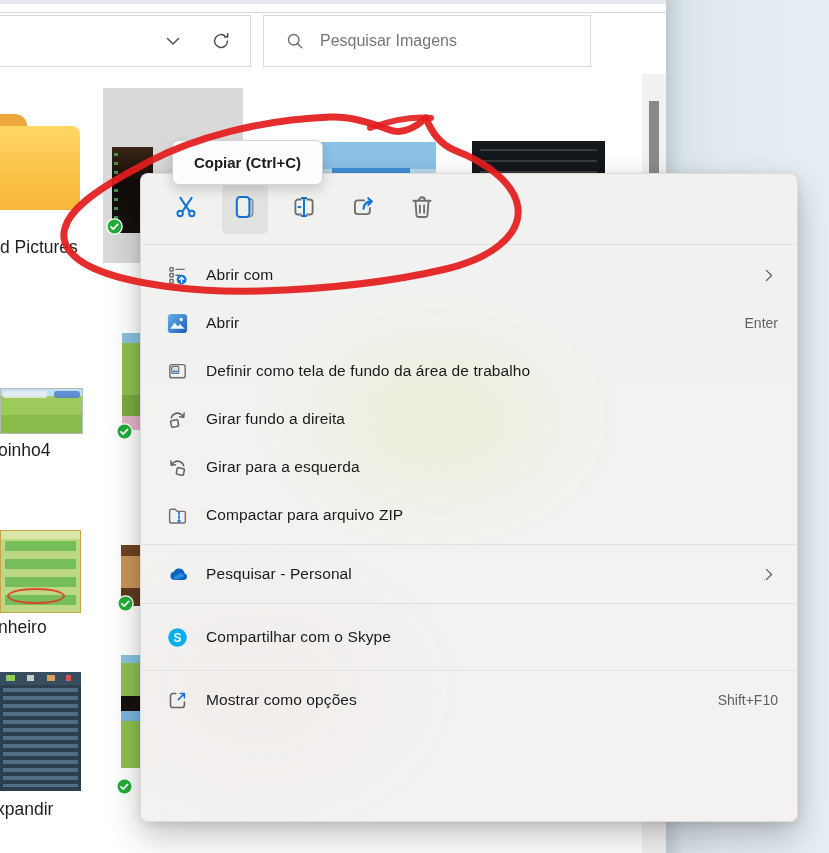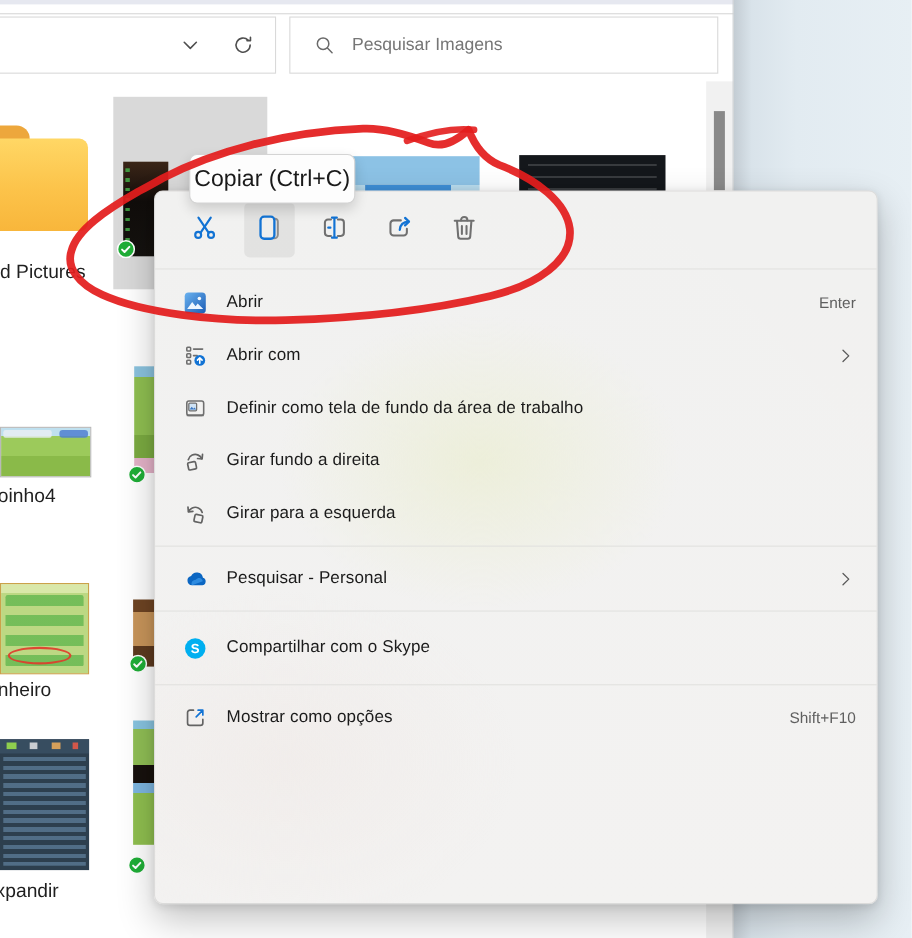--- a/index.html
+++ b/index.html
@@ -14,21 +14,21 @@
 
   
   .topstrip { position:absolute; left:0; top:0; width:667px; height:4px; background:#e6e8f0; }
   .topline  { position:absolute; left:0; top:12px; width:667px; height:1px; background:#d8d8d8; }
 
   .addressbar { position:absolute; left:-22px; top:15px; width:273px; height:52px; background:#fff;
     border:1px solid #d9d9d9; display:flex; align-items:center; justify-content:flex-end; gap:14px; padding-right:12px; }
   .abtn { width:34px; height:34px; display:flex; align-items:center; justify-content:center; border-radius:4px; cursor:pointer; }
   .abtn svg { width:22px; height:22px; }
 
-  .searchbox { position:absolute; left:263px; top:15px; width:390px; height:52px; background:#fff;
+  .searchbox { position:absolute; left:263px; top:15px; width:328px; height:52px; background:#fff;
     border:1px solid #d9d9d9; display:flex; align-items:center; padding-left:20px; }
   .searchbox .sic { width:22px; height:22px; margin-right:14px; flex:0 0 auto; }
   .searchbox input { border:none; outline:none; background:transparent; font-family:"Liberation Sans",sans-serif;
     font-size:16px; color:#222; width:300px; }
   .searchbox input::placeholder { color:#767676; opacity:1; }
 
   
   .scroll-track { position:absolute; left:642px; top:74px; width:25px; height:779px; background:#f1f1f1; z-index:1; }
   .scroll-thumb { position:absolute; left:649px; top:101px; width:10px; height:72px; background:#898989; z-index:1; }
 
@@ -110,21 +110,21 @@
   .cm-right { margin-left:auto; display:flex; align-items:center; }
   .cm-short { font-size:14px; color:#5f5f5f; }
   .cm-chev  { width:19px; height:19px; }
   .cm-chev svg { width:19px; height:19px; display:block; }
   .cm-div { height:1px; background:#e1e1df; margin:5px 0; }
 
   
   .tooltip { position:absolute; left:172px; top:140px; width:151px; height:45px; z-index:20;
     background:#fdfdfd; border:1px solid #d4d4d4; border-radius:7px;
     box-shadow:0 5px 12px rgba(0,0,0,.16); display:flex; align-items:center; justify-content:center; }
-  .tooltip span { font-size:21px; color:#1a1a1a; }
+  .tooltip span { font-size:15px; color:#1a1a1a;font-weight:bold; }
 
   
   .annotation { position:absolute; left:0; top:0; width:829px; height:853px; z-index:30; pointer-events:none; }
 </style>
 </head>
 <body>
 
 <div class="stage">
 
   <div class="topstrip"></div>
@@ -265,62 +265,62 @@
               <path d="M9.5 6.3 c0 -1.6 1 -2.7 2.5 -2.7 s2.5 1.1 2.5 2.7"></path>
               <path d="M6.4 6.9 l.9 11.9 a1.9 1.9 0 0 0 1.9 1.8 h5.6 a1.9 1.9 0 0 0 1.9 -1.8 l.9 -11.9"></path>
               <path d="M10.2 10.6 v6.3 M13.8 10.6 v6.3"></path>
             </svg></span>
         </div>
       </div>
     <div class="cm-sep"></div>
     <div class="cm-items" id="cm-items">
         <div class="cm-row">
           <span class="cm-ic">
+            <svg viewBox="0 0 24 24" fill="none">
+              <g stroke="#6f6f6f" stroke-width="1.5">
+                <rect x="4" y="3.8" width="3.6" height="3.6" rx=".8"></rect>
+                <rect x="4" y="10" width="3.6" height="3.6" rx=".8"></rect>
+                <rect x="4" y="16.2" width="3.6" height="3.6" rx=".8"></rect>
+                <path d="M10.4 5.6 h8.6 M10.4 11.8 h3.4" stroke-linecap="round"></path>
+              </g>
+              <circle cx="16.3" cy="16.3" r="5.1" fill="#1273d4"></circle>
+              <path d="M16.3 19 v-5.2 M14.1 16 l2.2 -2.2 2.2 2.2" stroke="#fff" stroke-width="1.5" fill="none" stroke-linecap="round" stroke-linejoin="round"></path>
+            </svg>
+          </span>
+          <span class="cm-label">Abrir com</span>
+          <span class="cm-right">
+            <span class="cm-chev">
+              <svg viewBox="0 0 24 24" fill="none" stroke="#5a5a5a" stroke-width="1.5" stroke-linecap="round" stroke-linejoin="round">
+                <path d="M9.3 5.5 l6.6 6.5 -6.6 6.5"></path>
+              </svg>
+            </span>
+          </span>
+        </div>
+        <div class="cm-row">
+          <span class="cm-ic">
             <svg viewBox="0 0 24 24">
               <defs>
                 <linearGradient id="gph" x1="0" y1="0" x2="1" y2="1">
                   <stop offset="0" stop-color="#6ab2ef"></stop>
                   <stop offset="1" stop-color="#1b5cb5"></stop>
                 </linearGradient>
               </defs>
               <rect x="2" y="2" width="20" height="20" rx="3.6" fill="url(#gph)"></rect>
               <circle cx="15.9" cy="7.7" r="1.7" fill="#fff" opacity=".95"></circle>
               <path d="M4.3 17.6 l4.8-6.6 3.2 4 2-2.6 5.3 5.2 z" fill="#eef6ff"></path>
             </svg>
           </span>
           <span class="cm-label">Abrir</span>
           <span class="cm-right">
             <span class="cm-short">Enter</span>
           </span>
         </div>
         <div class="cm-row">
           <span class="cm-ic">
             <svg viewBox="0 0 24 24" fill="none">
-              <g stroke="#6f6f6f" stroke-width="1.5">
-                <rect x="4" y="3.8" width="3.6" height="3.6" rx=".8"></rect>
-                <rect x="4" y="10" width="3.6" height="3.6" rx=".8"></rect>
-                <rect x="4" y="16.2" width="3.6" height="3.6" rx=".8"></rect>
-                <path d="M10.4 5.6 h8.6 M10.4 11.8 h3.4" stroke-linecap="round"></path>
-              </g>
-              <circle cx="16.3" cy="16.3" r="5.1" fill="#1273d4"></circle>
-              <path d="M16.3 19 v-5.2 M14.1 16 l2.2 -2.2 2.2 2.2" stroke="#fff" stroke-width="1.5" fill="none" stroke-linecap="round" stroke-linejoin="round"></path>
-            </svg>
-          </span>
-          <span class="cm-label">Abrir com</span>
-          <span class="cm-right">
-            <span class="cm-chev">
-              <svg viewBox="0 0 24 24" fill="none" stroke="#5a5a5a" stroke-width="1.5" stroke-linecap="round" stroke-linejoin="round">
-                <path d="M9.3 5.5 l6.6 6.5 -6.6 6.5"></path>
-              </svg>
-            </span>
-          </span>
-        </div>
-        <div class="cm-row">
-          <span class="cm-ic">
-            <svg viewBox="0 0 24 24" fill="none">
               <rect x="4" y="4.8" width="16" height="13.6" rx="2" stroke="#6f6f6f" stroke-width="1.5"></rect>
               <rect x="5.9" y="6.7" width="7.4" height="7.4" rx="1" fill="#cfe2f4" stroke="#6f6f6f" stroke-width="1.2"></rect>
               <path d="M6.6 12.9 l2.1-2.7 1.5 1.8 1-1.2 1.7 2.1z" fill="#3a77c2"></path>
               <path d="M4 18.4 h16" stroke="#6f6f6f" stroke-width="1.5"></path>
             </svg>
           </span>
           <span class="cm-label">Definir como tela de fundo da área de trabalho</span>
           <span class="cm-right"></span>
         </div>
         <div class="cm-row">
@@ -336,20 +336,31 @@
         </div>
         <div class="cm-row">
           <span class="cm-ic">
             <svg viewBox="0 0 24 24" fill="none" stroke="#636363" stroke-width="1.6" stroke-linecap="round" stroke-linejoin="round">
               <path d="M18.6 10.3 C17.4 6.2 13 4.3 9.2 6 c-1.5.7 -2.7 1.9 -3.4 3.3"></path>
               <path d="M5.1 5.3 l.4 4.4 4.3 -.5"></path>
               <rect x="11.2" y="12.6" width="7.6" height="7" rx="1.2" transform="rotate(12 15 16.1)"></rect>
             </svg>
           </span>
           <span class="cm-label">Girar para a esquerda</span>
+          <span class="cm-right"></span>
+        </div>
+        <div class="cm-row">
+          <span class="cm-ic">
+            <svg viewBox="0 0 24 24" fill="none" stroke-linecap="round" stroke-linejoin="round">
+              <path d="M3.8 18.3 V7 a1.6 1.6 0 0 1 1.6 -1.6 h4.3 l2 2.3 h6.9 a1.6 1.6 0 0 1 1.6 1.6 v9 a1.6 1.6 0 0 1 -1.6 1.6 H5.4 a1.6 1.6 0 0 1 -1.6 -1.6z" stroke="#6f6f6f" stroke-width="1.5"></path>
+              <path d="M13.6 8.6 v7.6" stroke="#1273d4" stroke-width="1.8" stroke-dasharray="2 2.1"></path>
+              <circle cx="13.6" cy="17.6" r="1.1" stroke="#1273d4" stroke-width="1.3"></circle>
+            </svg>
+          </span>
+          <span class="cm-label">Compactar para arquivo ZIP</span>
           <span class="cm-right"></span>
         </div>
         <div class="cm-div"></div>
         <div class="cm-row">
           <span class="cm-ic">
             <svg viewBox="0 0 24 24">
               <path d="M8.9 17.8 a4.4 4.4 0 0 1 -.8 -8.7 a5.9 5.9 0 0 1 11.2 1.5 a3.7 3.7 0 0 1 -.7 7.2z" fill="#0b66c2"></path>
               <path d="M8.9 17.8 c-1.2-2 .2-4.9 3.6-5.2 1.9-2.3 4.8-2 6.2.1 l.5 1.2" fill="#2e8be0"></path>
             </svg>
           </span>

